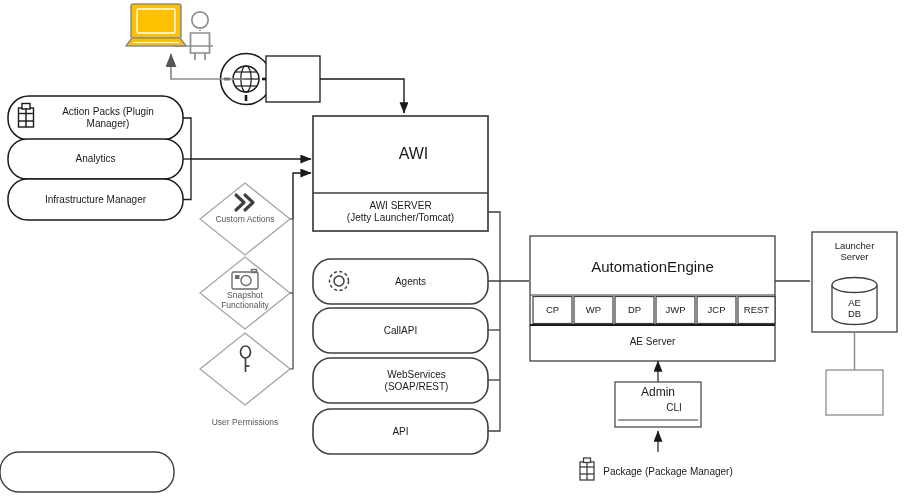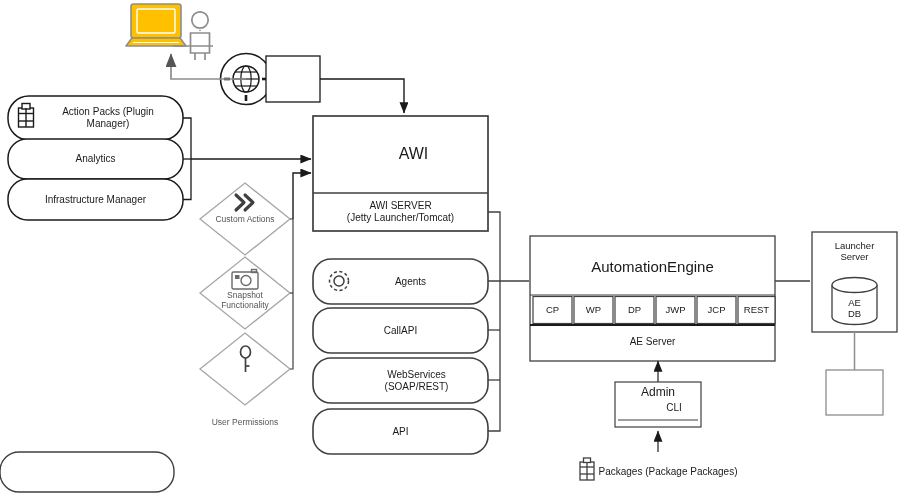--- a/index.html
+++ b/index.html
@@ -213,15 +213,15 @@
   </div>
   <div class="lbl sm" style="left:832px;top:292px;width:45px;height:32px;flex-direction:column;">
     <span>AE</span>
     <span>DB</span>
   </div>
 
 
   <div class="lbl" style="left:615px;top:384px;width:86px;height:16px;font-size:12px;">Admin</div>
   <div class="lbl md" style="left:615px;top:398px;width:86px;height:20px;margin-left:16px;">CLI</div>
 
-  <div class="lbl md" style="left:598px;top:452px;width:140px;height:40px;">Packages (Package Packages)</div>
+  <div class="lbl md" style="left:598px;top:452px;width:140px;height:40px;">Package (Package Manager)</div>
 
 </div>
 
 </body></html>

